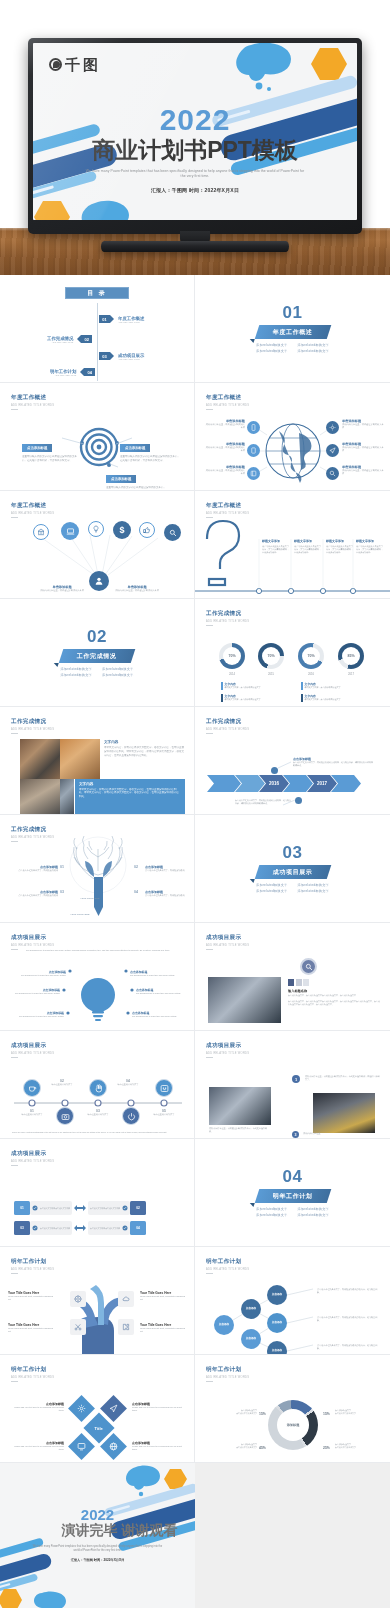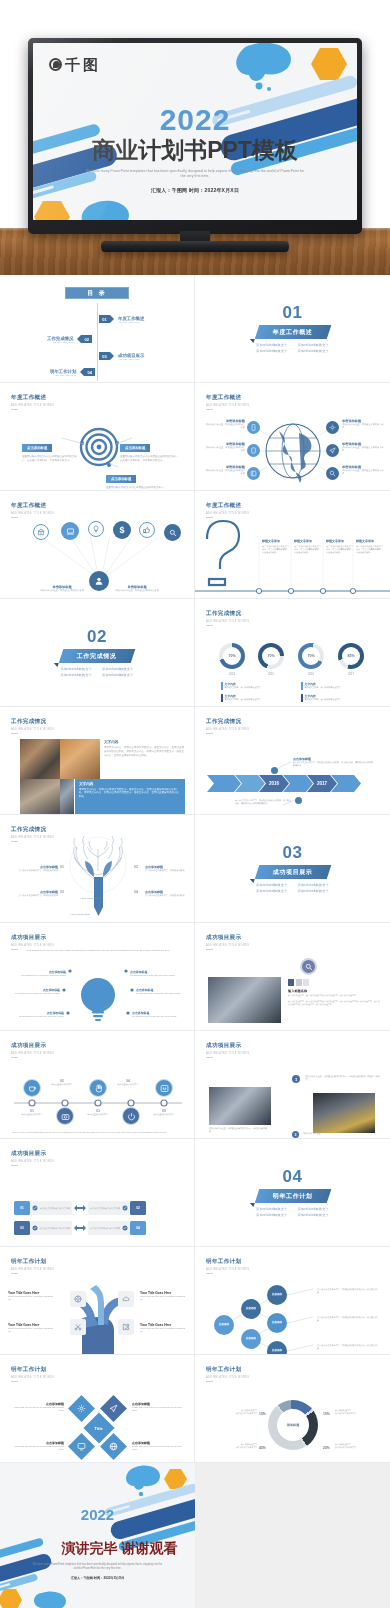--- a/index.html
+++ b/index.html
@@ -159,21 +159,21 @@
   .rbox { background:#f0f1f3; border-radius: 2px; }
 
   
   .diam { transform: rotate(45deg); display:flex; align-items:center; justify-content:center; }
   .diam > * { transform: rotate(-45deg); }
 
   
   .bye { position:relative; width:195px; height:148px; background:#f4f5f6; overflow:hidden; }
   .bye-center { position:absolute; left:0; top: 44px; width:100%; text-align:center; z-index: 6; }
   .bye-year { font-size: 15px; font-weight:700; color:#5b9bd5; line-height:1; }
-  .bye-title { font-size: 14px; font-weight:700; color:#7f1d1d; margin-top: 18px; padding-left: 44px; }
+  .bye-title { font-size: 14px; font-weight:700; color:#737373; margin-top: 0; padding-left: 44px; }
   .bye-en { font-size: 2.6px; color:#8a8d90; margin-top: 5px; line-height:1.5; }
   .bye-meta { font-size: 3.2px; color:#3a3a3a; margin-top: 5px; font-weight:700; }
 </style>
 </head>
 <body>
 
 <div class="page">
 
   <div class="hero">
     <div class="hero-wood"></div>

